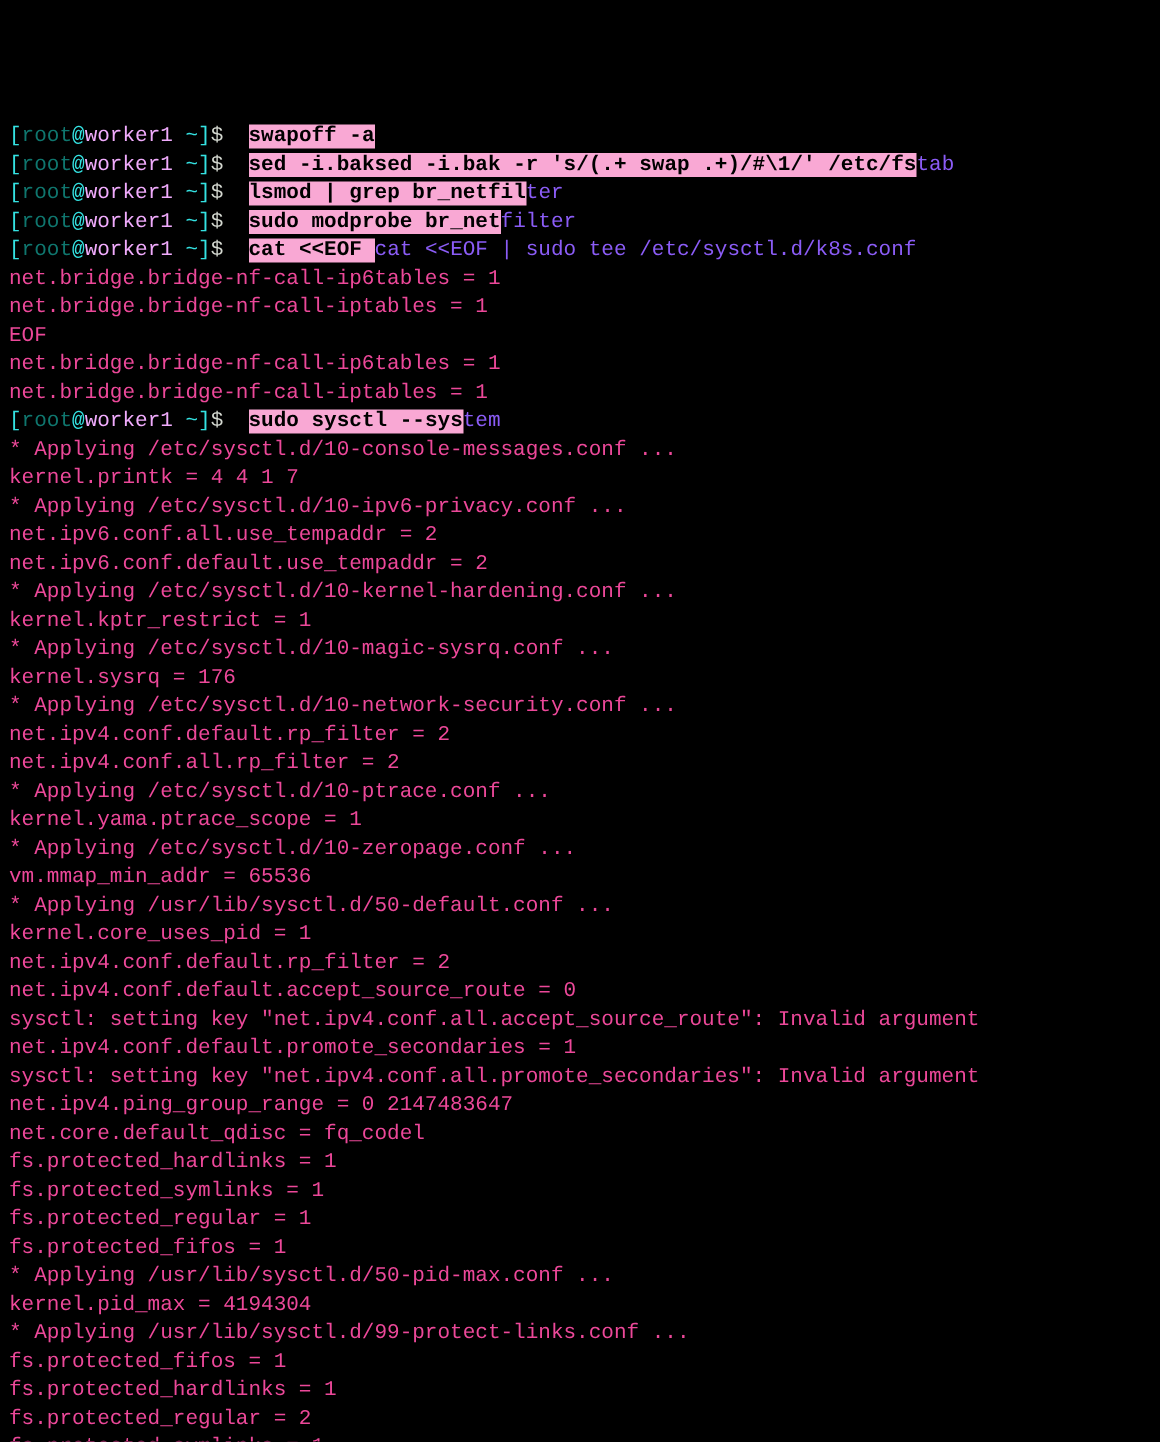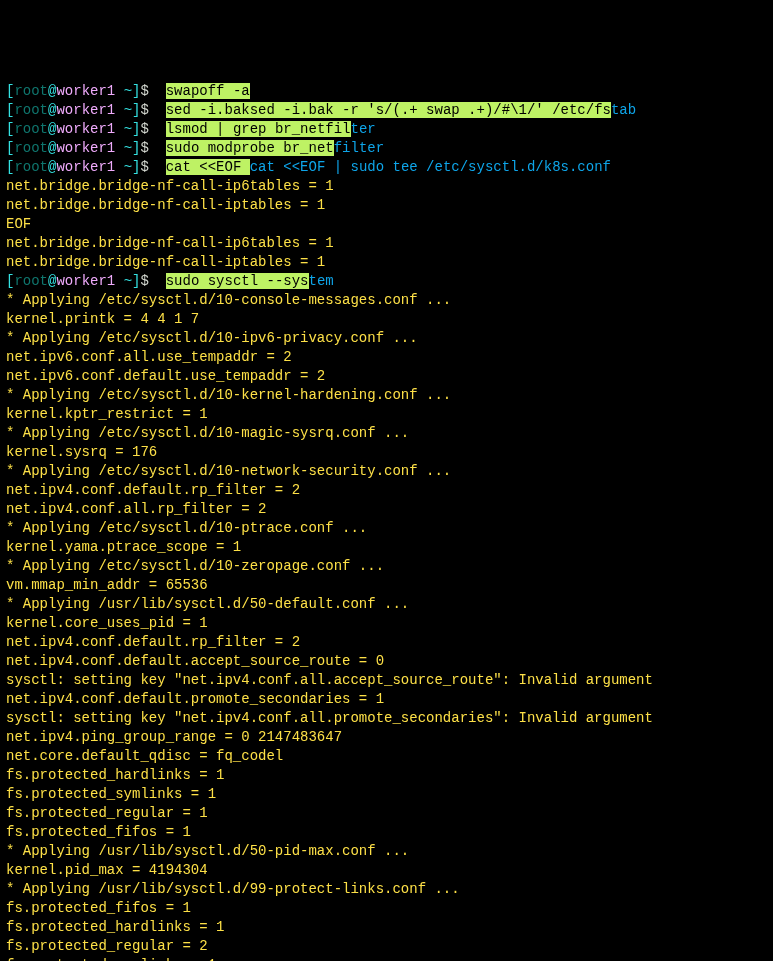--- a/index.html
+++ b/index.html
@@ -34,28 +34,29 @@
     .prompt-host {
       color: #f0abfc;
     }
     .prompt-path {
       color: #34e2e2;
     }
     .prompt-dollar {
       color: #d3d7cf;
     }
     .cmd {
-      color: #0ea5e9;
+      color: #8b5cf6;
     }
     .highlight {
-      background-color: #bef264;
+      background-color: #f9a8d4;
       color: #000000;
+      font-weight: bold;
     }
     .output {
-      color: #fde047;
+      color: #ec4899;
     }
   </style>
 </head>
 <body>
 
 
 
 <div id="terminal"><div class="line"><span><span class="prompt-bracket">[</span><span class="prompt-user">root</span><span class="prompt-at">@</span><span class="prompt-host">worker1</span><span class="prompt-path"> ~</span><span class="prompt-bracket">]</span><span class="prompt-dollar">$ </span></span><span class="cmd"> </span><span class="highlight">swapoff -a</span></div><div class="line"><span><span class="prompt-bracket">[</span><span class="prompt-user">root</span><span class="prompt-at">@</span><span class="prompt-host">worker1</span><span class="prompt-path"> ~</span><span class="prompt-bracket">]</span><span class="prompt-dollar">$ </span></span><span class="cmd"> </span><span class="highlight">sed -i.bak</span><span class="highlight">sed -i.bak -r 's/(.+ swap .+)/#\1/' /etc/fs</span><span class="cmd">tab</span></div><div class="line"><span><span class="prompt-bracket">[</span><span class="prompt-user">root</span><span class="prompt-at">@</span><span class="prompt-host">worker1</span><span class="prompt-path"> ~</span><span class="prompt-bracket">]</span><span class="prompt-dollar">$ </span></span><span class="cmd"> </span><span class="highlight">lsmod | grep br_netfil</span><span class="cmd">ter</span></div><div class="line"><span><span class="prompt-bracket">[</span><span class="prompt-user">root</span><span class="prompt-at">@</span><span class="prompt-host">worker1</span><span class="prompt-path"> ~</span><span class="prompt-bracket">]</span><span class="prompt-dollar">$ </span></span><span class="cmd"> </span><span class="highlight">sudo modprobe br_net</span><span class="cmd">filter</span></div><div class="line"><span><span class="prompt-bracket">[</span><span class="prompt-user">root</span><span class="prompt-at">@</span><span class="prompt-host">worker1</span><span class="prompt-path"> ~</span><span class="prompt-bracket">]</span><span class="prompt-dollar">$ </span></span><span class="cmd"> </span><span class="highlight">cat &lt;&lt;EOF </span><span class="cmd">cat &lt;&lt;EOF | sudo tee /etc/sysctl.d/k8s.conf</span></div><div class="line"><span class="output">net.bridge.bridge-nf-call-ip6tables = 1</span></div><div class="line"><span class="output">net.bridge.bridge-nf-call-iptables = 1</span></div><div class="line"><span class="output">EOF</span></div><div class="line"><span class="output">net.bridge.bridge-nf-call-ip6tables = 1</span></div><div class="line"><span class="output">net.bridge.bridge-nf-call-iptables = 1</span></div><div class="line"><span><span class="prompt-bracket">[</span><span class="prompt-user">root</span><span class="prompt-at">@</span><span class="prompt-host">worker1</span><span class="prompt-path"> ~</span><span class="prompt-bracket">]</span><span class="prompt-dollar">$ </span></span><span class="cmd"> </span><span class="highlight">sudo sysctl --sys</span><span class="cmd">tem</span></div><div class="line"><span class="output">* Applying /etc/sysctl.d/10-console-messages.conf ...</span></div><div class="line"><span class="output">kernel.printk = 4 4 1 7</span></div><div class="line"><span class="output">* Applying /etc/sysctl.d/10-ipv6-privacy.conf ...</span></div><div class="line"><span class="output">net.ipv6.conf.all.use_tempaddr = 2</span></div><div class="line"><span class="output">net.ipv6.conf.default.use_tempaddr = 2</span></div><div class="line"><span class="output">* Applying /etc/sysctl.d/10-kernel-hardening.conf ...</span></div><div class="line"><span class="output">kernel.kptr_restrict = 1</span></div><div class="line"><span class="output">* Applying /etc/sysctl.d/10-magic-sysrq.conf ...</span></div><div class="line"><span class="output">kernel.sysrq = 176</span></div><div class="line"><span class="output">* Applying /etc/sysctl.d/10-network-security.conf ...</span></div><div class="line"><span class="output">net.ipv4.conf.default.rp_filter = 2</span></div><div class="line"><span class="output">net.ipv4.conf.all.rp_filter = 2</span></div><div class="line"><span class="output">* Applying /etc/sysctl.d/10-ptrace.conf ...</span></div><div class="line"><span class="output">kernel.yama.ptrace_scope = 1</span></div><div class="line"><span class="output">* Applying /etc/sysctl.d/10-zeropage.conf ...</span></div><div class="line"><span class="output">vm.mmap_min_addr = 65536</span></div><div class="line"><span class="output">* Applying /usr/lib/sysctl.d/50-default.conf ...</span></div><div class="line"><span class="output">kernel.core_uses_pid = 1</span></div><div class="line"><span class="output">net.ipv4.conf.default.rp_filter = 2</span></div><div class="line"><span class="output">net.ipv4.conf.default.accept_source_route = 0</span></div><div class="line"><span class="output">sysctl: setting key "net.ipv4.conf.all.accept_source_route": Invalid argument</span></div><div class="line"><span class="output">net.ipv4.conf.default.promote_secondaries = 1</span></div><div class="line"><span class="output">sysctl: setting key "net.ipv4.conf.all.promote_secondaries": Invalid argument</span></div><div class="line"><span class="output">net.ipv4.ping_group_range = 0 2147483647</span></div><div class="line"><span class="output">net.core.default_qdisc = fq_codel</span></div><div class="line"><span class="output">fs.protected_hardlinks = 1</span></div><div class="line"><span class="output">fs.protected_symlinks = 1</span></div><div class="line"><span class="output">fs.protected_regular = 1</span></div><div class="line"><span class="output">fs.protected_fifos = 1</span></div><div class="line"><span class="output">* Applying /usr/lib/sysctl.d/50-pid-max.conf ...</span></div><div class="line"><span class="output">kernel.pid_max = 4194304</span></div><div class="line"><span class="output">* Applying /usr/lib/sysctl.d/99-protect-links.conf ...</span></div><div class="line"><span class="output">fs.protected_fifos = 1</span></div><div class="line"><span class="output">fs.protected_hardlinks = 1</span></div><div class="line"><span class="output">fs.protected_regular = 2</span></div><div class="line"><span class="output">fs.protected_symlinks = 1</span></div></div>
 
 

